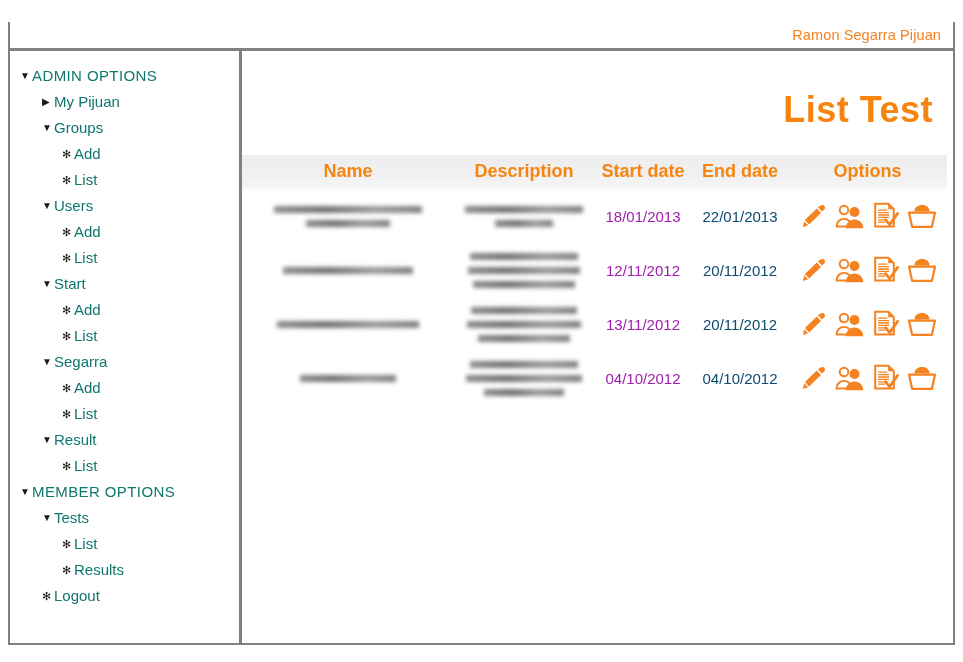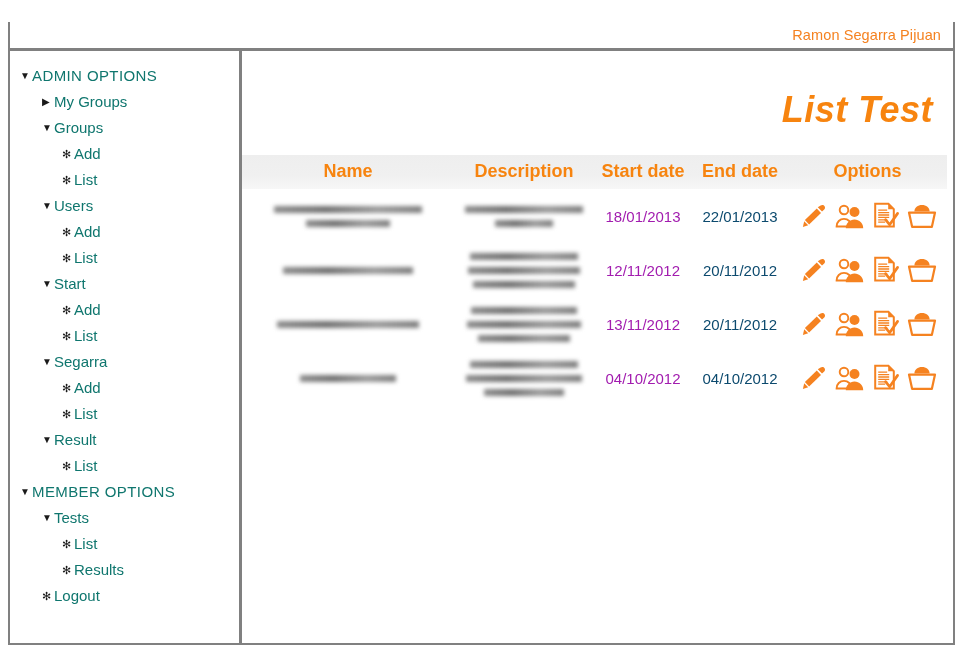--- a/index.html
+++ b/index.html
@@ -134,21 +134,20 @@
   }
 
   .page-title {
     text-align: right;
     color: #F7840F;
     font-size: 36px;
     font-weight: bold;
     letter-spacing: 0.5px;
     padding: 14px 20px 0 0;
     line-height: 42px;
-    font-style: italic;
   }
 
   
   .tbl {
     width: 705px;
     border-collapse: collapse;
     margin-top: 16px;
     table-layout: fixed;
   }
   .tbl thead th {
@@ -220,21 +219,21 @@
 <div class="topbar">
   <span class="topbar-user">Ramon Segarra Pijuan</span>
 </div>
 <div class="topbar-rule"></div>
 
 <div class="content-wrap">
 
   <nav class="sidebar">
     <div class="tree" id="sidebar-tree">
         <div class="node lvl0"><span class="marker down">▼</span><span class="lbl">ADMIN OPTIONS</span></div>
-        <div class="node lvl1"><span class="marker right">▶</span><span class="lbl">My Groups</span></div>
+        <div class="node lvl1"><span class="marker right">▶</span><span class="lbl">My Pijuan</span></div>
         <div class="node lvl1"><span class="marker down">▼</span><span class="lbl">Groups</span></div>
         <div class="node lvl2"><span class="marker dot">✻</span><span class="lbl">Add</span></div>
         <div class="node lvl2"><span class="marker dot">✻</span><span class="lbl">List</span></div>
         <div class="node lvl1"><span class="marker down">▼</span><span class="lbl">Users</span></div>
         <div class="node lvl2"><span class="marker dot">✻</span><span class="lbl">Add</span></div>
         <div class="node lvl2"><span class="marker dot">✻</span><span class="lbl">List</span></div>
         <div class="node lvl1"><span class="marker down">▼</span><span class="lbl">Start</span></div>
         <div class="node lvl2"><span class="marker dot">✻</span><span class="lbl">Add</span></div>
         <div class="node lvl2"><span class="marker dot">✻</span><span class="lbl">List</span></div>
         <div class="node lvl1"><span class="marker down">▼</span><span class="lbl">Segarra</span></div>

